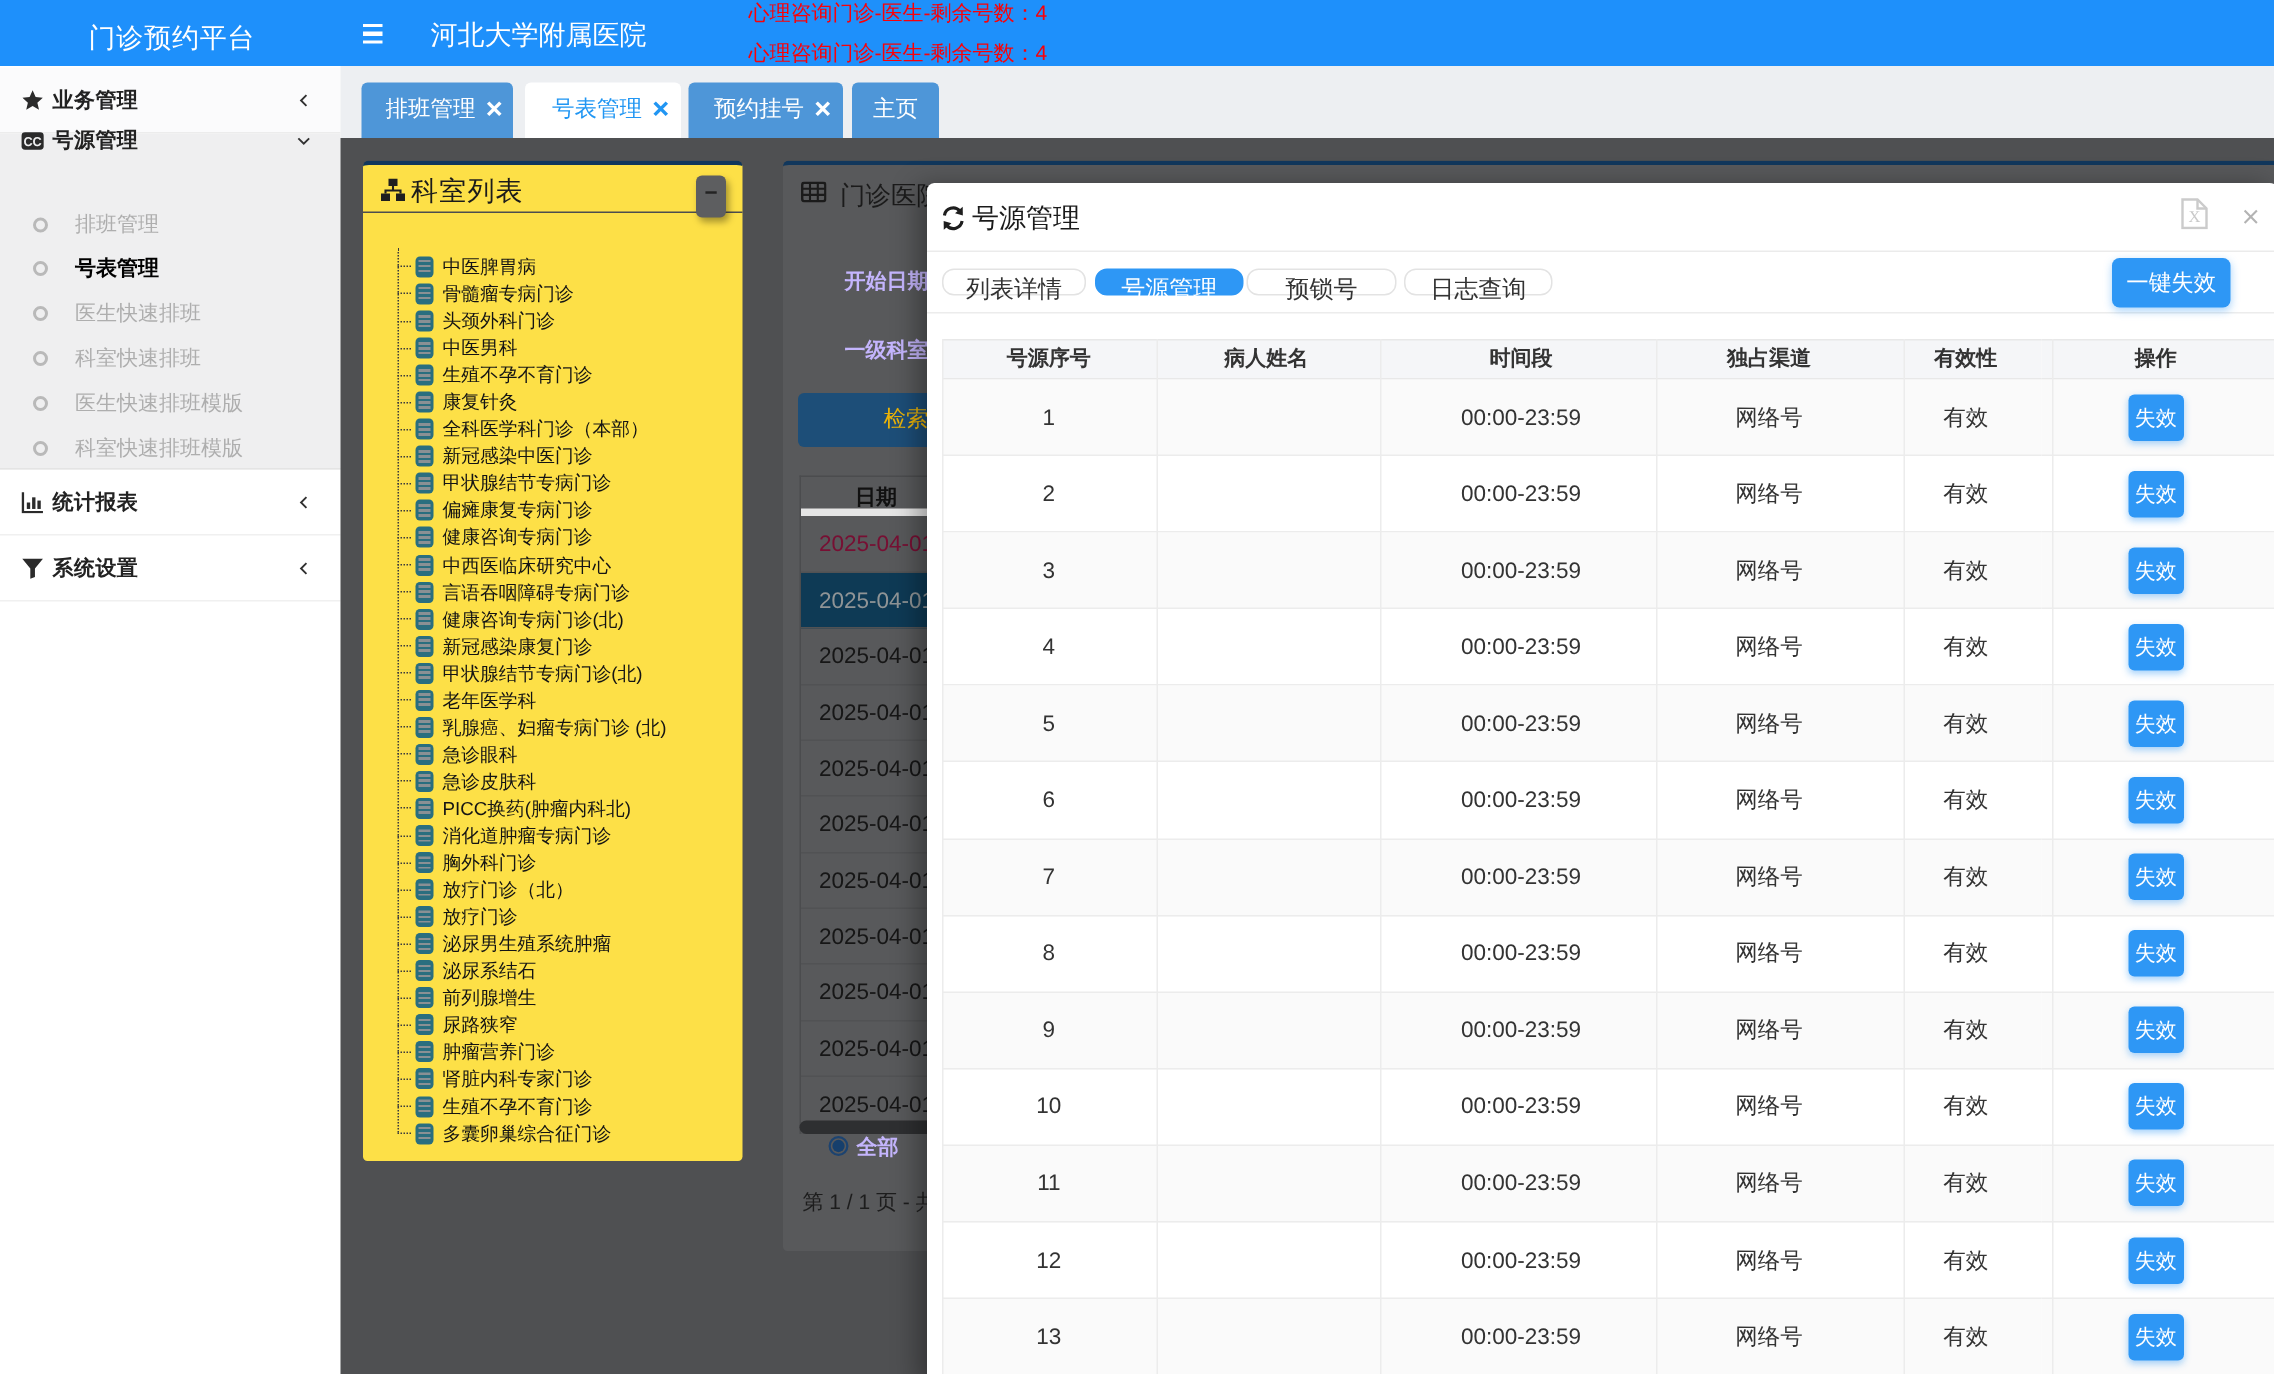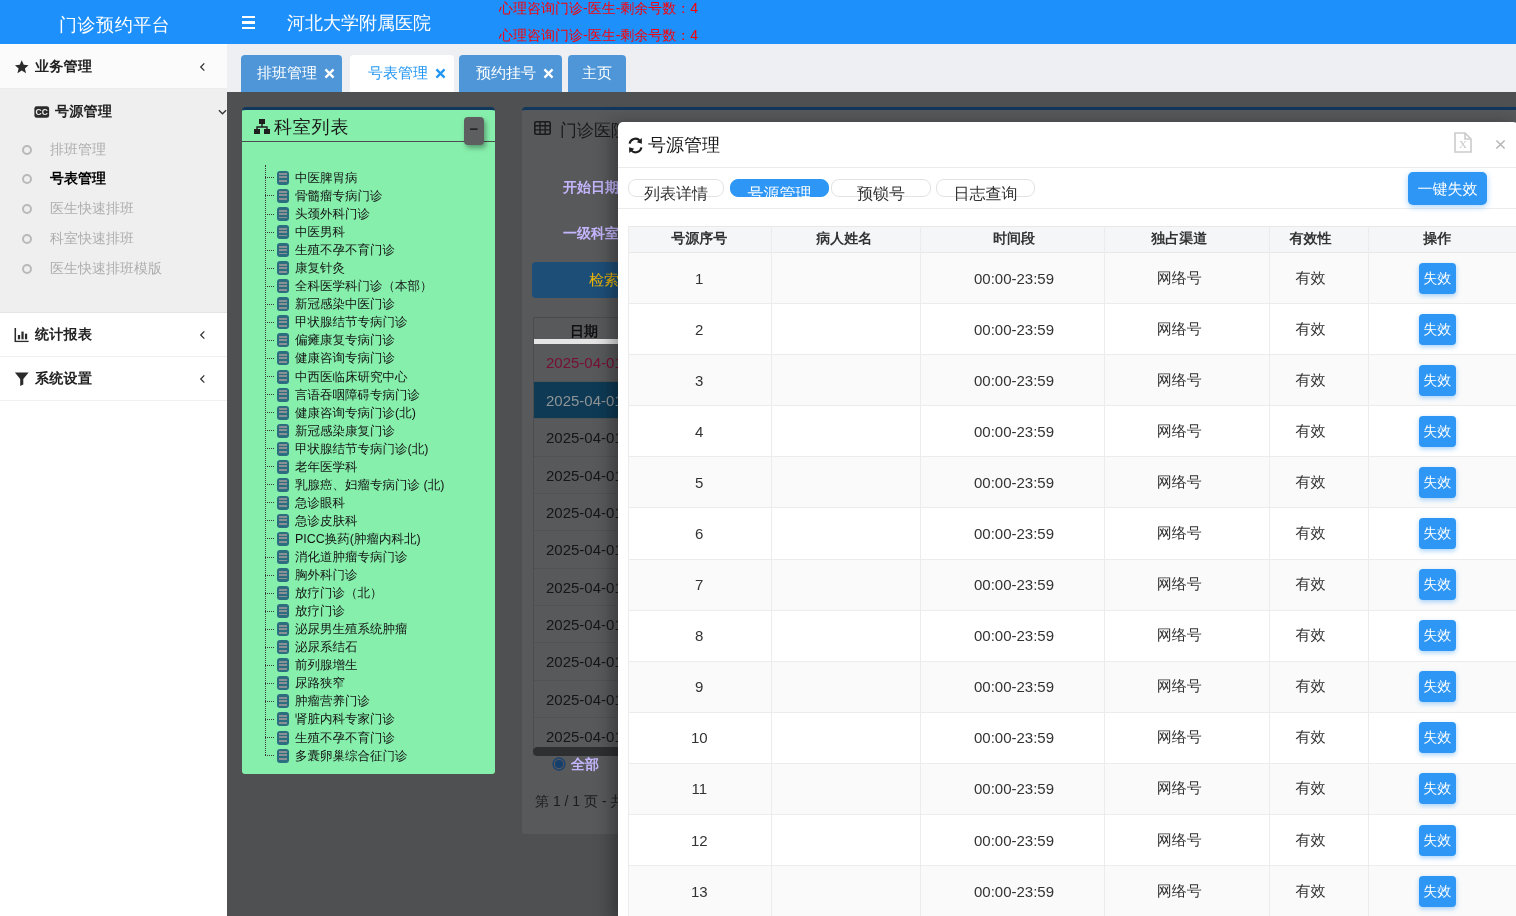--- a/index.html
+++ b/index.html
@@ -28,21 +28,21 @@
 
 #tabbar { position:absolute; left:227px; top:44px; width:1289px; height:48px; background:#edeff2; }
 .ttab { position:absolute; bottom:0; height:37px; background:#4e96d8; color:#fff; border-radius:4px 4px 0 0; font-size:15px; line-height:36px; text-align:left; }
 .ttab .x { margin-left:7px; vertical-align:-1px; }
 .ttab.on { background:#fff; color:#2196f3; }
 
 
 #content { position:absolute; left:227px; top:92px; width:1289px; height:824px; background:#4f5052; }
 
 
-#treep { position:absolute; left:15px; top:14.7px; width:253px; height:667.3px; background:#86efac; border-top:3.4px solid #11375c; border-radius:4px 4px 3px 3px; }
+#treep { position:absolute; left:15px; top:14.7px; width:253px; height:667.3px; background:#fde047; border-top:3.4px solid #11375c; border-radius:4px 4px 3px 3px; }
 #treep .phead { position:absolute; left:0; top:0; width:100%; height:32.8px; border-bottom:1px solid #4c4d4f; }
 #treep .ptitle { position:absolute; left:32px; top:5.5px; font-size:18px; letter-spacing:0.8px; color:#1b1b1b; }
 #treep .pminus { position:absolute; right:11px; top:7px; width:20px; height:28px; background:#5d5e60; border-radius:4px; box-shadow:2px 3px 5px rgba(0,0,0,0.35); color:#232323; text-align:center; line-height:24px; font-size:15px; font-weight:bold;}
 .ti { position:absolute; left:23px; height:18px; white-space:nowrap; }
 .tdot { display:inline-block; width:9px; height:9.5px; border-bottom:1.6px dotted #3a3a3c; vertical-align:top; }
 .tic { display:inline-block; position:relative; width:12px; height:14px; margin-left:3px; margin-top:2px; border-radius:3px; background:#2a6e7f; vertical-align:top; }
 .tic::after { content:""; position:absolute; left:1.8px; right:1.8px; top:2.5px; height:8.8px; background:repeating-linear-gradient(to bottom, #8a9094 0 1.9px, rgba(0,0,0,0) 1.9px 3.35px); }
 .tt { font-size:12.5px; color:#141414; margin-left:6px; vertical-align:top; line-height:18px; display:inline-block;}
 
 
@@ -102,21 +102,21 @@
     <div class="mrow" style="top:1px; background:#fbfbfc; border-bottom:1px solid #ececec; height:44px;">
       <svg class="mic" viewBox="0 0 24 24">
           <path fill="#2b2b2b" d="M12 1.5l3.1 7 7.4 0.7-5.6 5 1.7 7.3L12 17.6l-6.6 3.9 1.7-7.3-5.6-5 7.4-0.7z"></path>
         </svg>
       <span class="mtx">业务管理</span>
       <svg class="chev" viewBox="0 0 10 10">
           <path d="M7 1 L3 5 L7 9" stroke="#333" stroke-width="1.4" fill="none"></path>
         </svg>
     </div>
     <div id="graysec"></div>
-    <div class="mrow" style="top:46px;margin-left:20px;">
+    <div class="mrow" style="top:28px;">
       <svg class="mic" viewBox="0 0 20 16">
           <rect x="0.5" y="0.5" width="19" height="15" rx="3" fill="#2b2b2b"></rect>
           <text x="10" y="12" font-size="11" font-weight="bold" fill="#efeff0" text-anchor="middle" font-family="Liberation Sans">CC</text>
         </svg>
       <span class="mtx">号源管理</span>
       <svg class="chev" viewBox="0 0 10 10">
           <path d="M1 3 L5 7 L9 3" stroke="#333" stroke-width="1.4" fill="none"></path>
         </svg>
     </div>
     <div class="srow" style="top:90.5px">
@@ -131,20 +131,24 @@
         <span class="ring"></span>
         <span class="stx">医生快速排班</span>
       </div>
 <div class="srow" style="top:180.2px">
         <span class="ring"></span>
         <span class="stx">科室快速排班</span>
       </div>
 <div class="srow" style="top:210.1px">
         <span class="ring"></span>
         <span class="stx">医生快速排班模版</span>
+      </div>
+<div class="srow" style="top:240.0px">
+        <span class="ring"></span>
+        <span class="stx">科室快速排班模版</span>
       </div>
 
     <div class="mrow" style="top:269.4px; border-bottom:1px solid #f0f0f0;">
       <svg class="mic" viewBox="0 0 18 18">
           <path d="M1.5 1 L1.5 16.5 L17 16.5" stroke="#2b2b2b" stroke-width="1.8" fill="none"></path>
           <rect x="4.5" y="9" width="2.6" height="5" fill="#2b2b2b"></rect>
           <rect x="8.6" y="5" width="2.6" height="9" fill="#2b2b2b"></rect>
           <rect x="12.7" y="7.5" width="2.6" height="6.5" fill="#2b2b2b"></rect>
         </svg>
       <span class="mtx">统计报表</span>

